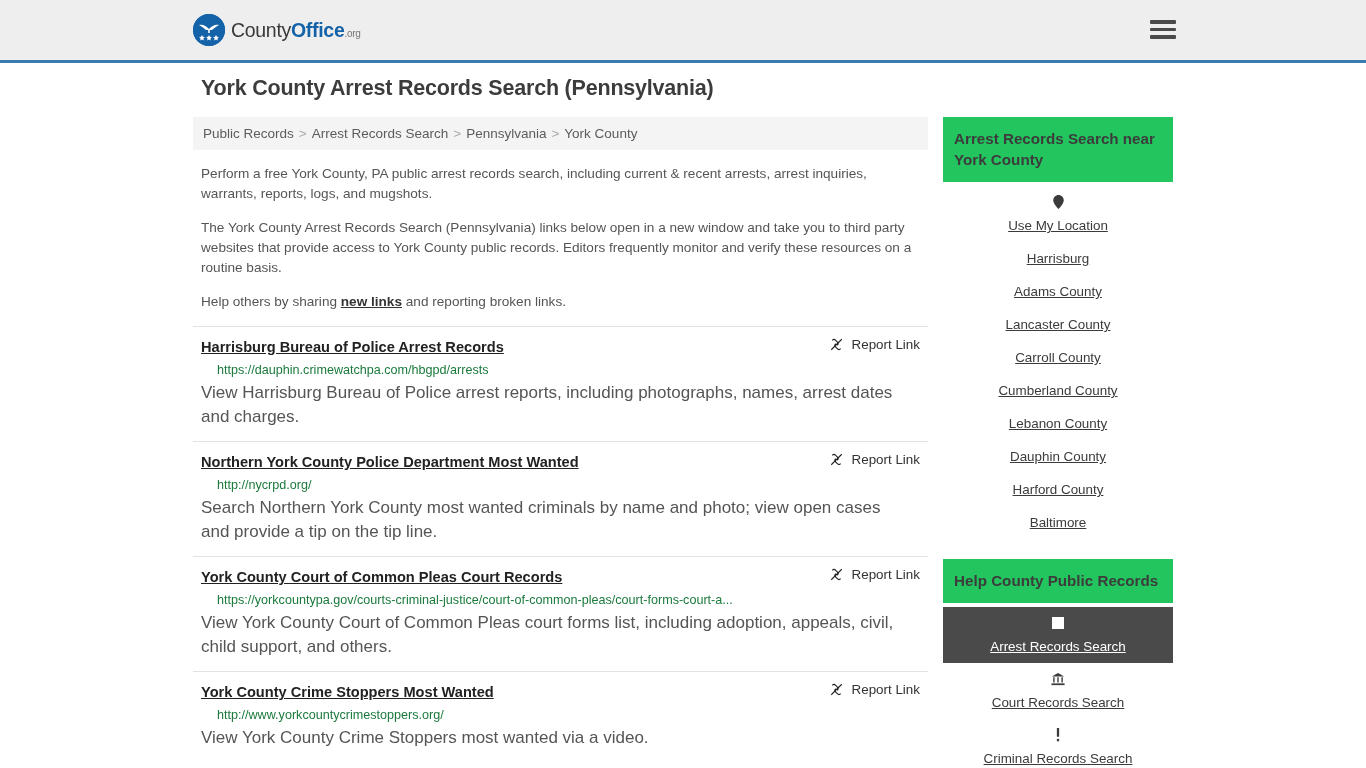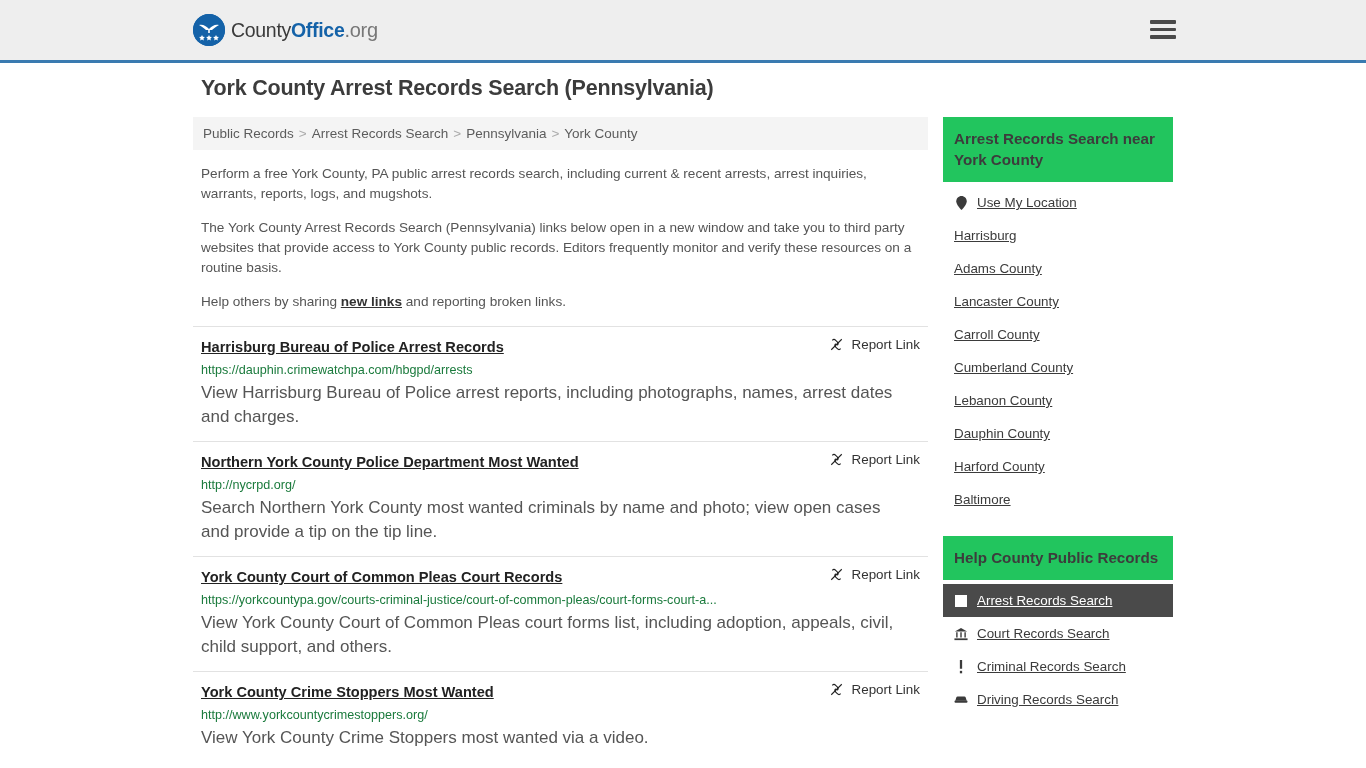--- a/index.html
+++ b/index.html
@@ -36,21 +36,21 @@
     flex: 0 0 32px;
   }
   .logo-mark svg { position: absolute; top: 0; left: 0; }
   .logo-text {
     font-size: 19.5px;
     letter-spacing: -0.3px;
     white-space: nowrap;
   }
   .logo-text .t1 { color: #3a3a3a; }
   .logo-text .t2 { color: #1462a8; font-weight: bold; }
-  .logo-text .t3 { color: #777; font-size: 20px; }
+  .logo-text .t3 { color: #777; font-size: 10px; }
 
   .search-wrap {
     position: absolute;
     left: 494px;
     top: 18px;
     width: 645px;
     height: 28px;
     background: #fff;
     border: 1px solid #cfcfcf;
     display: flex;
@@ -160,20 +160,21 @@
     cursor: pointer;
     white-space: nowrap;
     padding-left: 14px;
     flex: 0 0 auto;
   }
   .result-url {
     font-size: 12.6px;
     color: #1a7a3c;
     margin-top: 5px;
     line-height: 16px;
+    margin-left: 16px;
   }
   .result-desc {
     font-size: 17px;
     color: #555;
     line-height: 24px;
     margin-top: 3px;
     max-width: 700px;
   }
 
   
@@ -186,20 +187,21 @@
     line-height: 21px;
   }
   .side-list { padding: 4px 0 0 0; }
   .side-item {
     display: flex;
     align-items: center;
     gap: 9px;
     padding: 9px 11px;
     font-size: 13.4px;
     cursor: pointer;
+    flex-direction: column;
   }
   .side-item a, .side-item .lbl {
     color: #3b3b3b;
     text-decoration: underline;
   }
   .side-item.active {
     background: #4a4a4a;
   }
   .side-item.active .lbl { color: #ffffff; }
   .side-ico {

